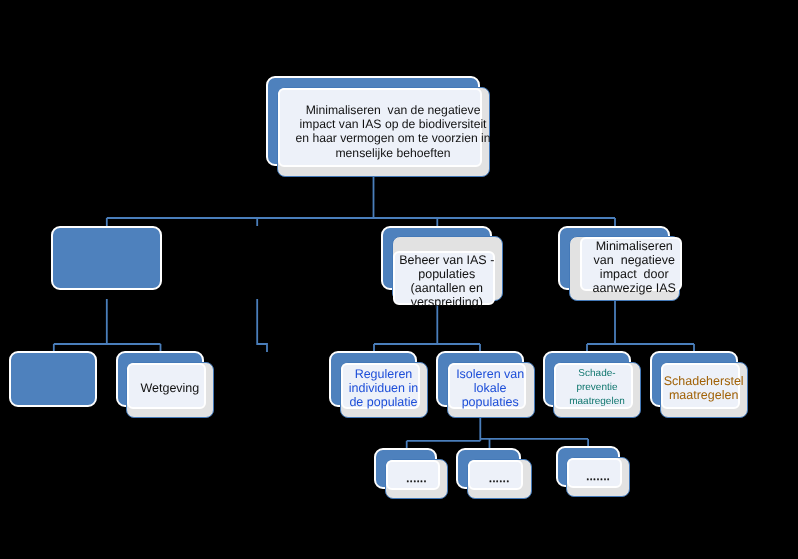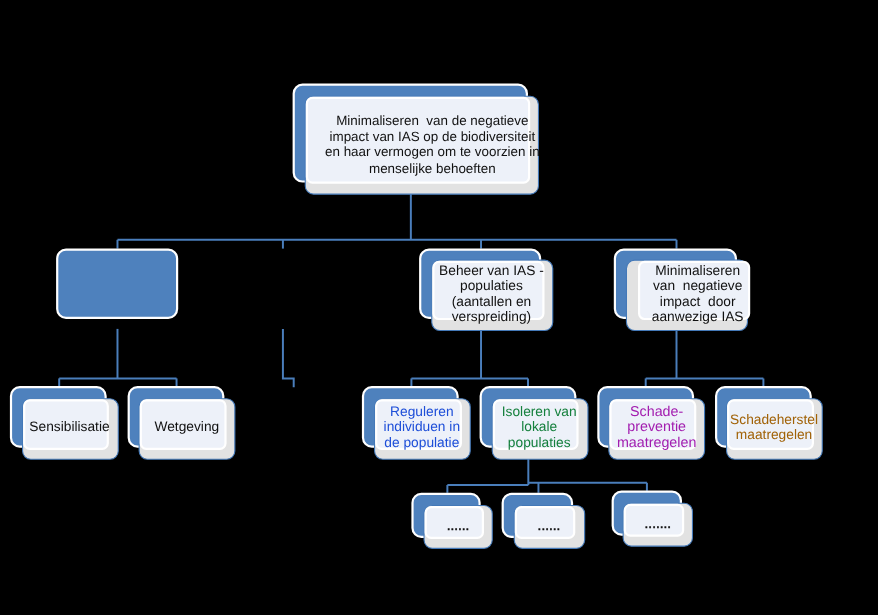--- a/index.html
+++ b/index.html
@@ -64,46 +64,41 @@
 menselijke behoeften</div>
           </div>
         </div>
       </div>
       <div class="node" style="left: 50.7px; top: 225.6px; width: 122.1px; height: 75px;">
         <div class="back" style="width: 111.4px; height: 64.3px; background: rgb(78, 129, 189); border-color: rgb(255, 255, 255);"></div>
       </div>
       <div class="node" style="left: 380.9px; top: 225.6px; width: 122.1px; height: 75px;">
         <div class="back" style="width: 111.4px; height: 64.3px; background: rgb(78, 129, 189); border-color: rgb(255, 255, 255);"></div>
         <div class="front" style="left: 10.7px; top: 10.7px; width: 111.4px; height: 64.3px; background: rgb(226, 226, 226); border-color: rgb(68, 121, 184);">
-          <div class="panel" style="left: 0px; top: 0px; width: 102.2px; height: 53.7px; background: rgb(237, 241, 249); border-color: rgb(255, 255, 255);">
+          <div class="panel" style="left: 0px; top: 14px; width: 102.2px; height: 53.7px; background: rgb(237, 241, 249); border-color: rgb(255, 255, 255);">
             <div class="label" style="font-size: 12.5px; line-height: 14.1px; color: rgb(17, 17, 17); --dy: 3px;">Beheer van IAS -
 populaties
 (aantallen en
 verspreiding)</div>
           </div>
         </div>
       </div>
       <div class="node" style="left: 558.4px; top: 225.6px; width: 122.1px; height: 75px;">
         <div class="back" style="width: 111.4px; height: 64.3px; background: rgb(78, 129, 189); border-color: rgb(255, 255, 255);"></div>
         <div class="front" style="left: 10.7px; top: 10.7px; width: 111.4px; height: 64.3px; background: rgb(226, 226, 226); border-color: rgb(68, 121, 184);">
           <div class="panel" style="left: 10px; top: 0px; width: 102.2px; height: 53.7px; background: rgb(237, 241, 249); border-color: rgb(255, 255, 255); align-items: center;">
             <div class="label" style="font-size: 12.5px; line-height: 14.1px; color: rgb(17, 17, 17); --dy: 3px;">Minimaliseren
 van  negatieve
 impact  door
 aanwezige IAS</div>
           </div>
         </div>
       </div>
       <div class="node" style="left: 9px; top: 351.2px; width: 98.7px; height: 67px;">
         <div class="back" style="width: 88px; height: 56.3px; background: rgb(78, 129, 189); border-color: rgb(255, 255, 255);"></div>
-        <div class="front" style="left: 10.7px; top: 10.7px; width: 88px; height: 56.3px; background: rgb(226, 226, 226); border-color: rgb(68, 121, 184);">
-          <div class="panel" style="left: 0px; top: 0px; width: 78.8px; height: 45.7px; background: rgb(237, 241, 249); border-color: rgb(255, 255, 255);">
-            <div class="label" style="font-size: 12.5px; line-height: 14.1px; color: rgb(17, 17, 17); --dy: 2px;">Sensibilisatie</div>
-          </div>
-        </div>
       </div>
       <div class="node" style="left: 115.7px; top: 351.2px; width: 120px; height: 67px;">
         <div class="back" style="width: 88px; height: 56.3px; background: rgb(78, 129, 189); border-color: rgb(255, 255, 255);"></div>
         <div class="front" style="left: 10.7px; top: 10.7px; width: 88px; height: 56.3px; background: rgb(226, 226, 226); border-color: rgb(68, 121, 184);">
           <div class="panel" style="left: 0px; top: 0px; width: 78.8px; height: 45.7px; background: rgb(237, 241, 249); border-color: rgb(255, 255, 255);">
             <div class="label" style="font-size: 12.5px; line-height: 14.1px; color: rgb(17, 17, 17); --dy: 2px;">Wetgeving</div>
           </div>
         </div>
       </div>
       <div class="node" style="left: 329.3px; top: 351.2px; width: 98.7px; height: 67px;">
@@ -113,31 +108,31 @@
             <div class="label" style="font-size: 12.5px; line-height: 14.1px; color: #1d4ed8; --dy: 2px;">Reguleren
 individuen in
 de populatie</div>
           </div>
         </div>
       </div>
       <div class="node" style="left: 436px; top: 351.2px; width: 98.7px; height: 67px;">
         <div class="back" style="width: 88px; height: 56.3px; background: rgb(78, 129, 189); border-color: rgb(255, 255, 255);"></div>
         <div class="front" style="left: 10.7px; top: 10.7px; width: 88px; height: 56.3px; background: rgb(226, 226, 226); border-color: rgb(68, 121, 184);">
           <div class="panel" style="left: 0px; top: 0px; width: 78.8px; height: 45.7px; background: rgb(237, 241, 249); border-color: rgb(255, 255, 255);">
-            <div class="label" style="font-size: 12.5px; line-height: 14.1px; color: #15803d; --dy: 2px;">Isoleren van
+            <div class="label" style="font-size: 12.5px; line-height: 14.1px; color: #1d4ed8; --dy: 2px;">Isoleren van
 lokale
 populaties</div>
           </div>
         </div>
       </div>
       <div class="node" style="left: 542.8px; top: 351.2px; width: 98.7px; height: 67px;">
         <div class="back" style="width: 88px; height: 56.3px; background: rgb(78, 129, 189); border-color: rgb(255, 255, 255);"></div>
         <div class="front" style="left: 10.7px; top: 10.7px; width: 88px; height: 56.3px; background: rgb(226, 226, 226); border-color: rgb(68, 121, 184);">
           <div class="panel" style="left: 0px; top: 0px; width: 78.8px; height: 45.7px; background: rgb(237, 241, 249); border-color: rgb(255, 255, 255);">
-            <div class="label" style="font-size: 13px; line-height: 14.1px; color: #a21caf; --dy: 2px;">Schade-
+            <div class="label" style="font-size: 10px; line-height: 14.1px; color: #0f766e; --dy: 2px;">Schade-
 preventie
 maatregelen</div>
           </div>
         </div>
       </div>
       <div class="node" style="left: 649.5px; top: 351.2px; width: 98.7px; height: 67px;">
         <div class="back" style="width: 88px; height: 56.3px; background: rgb(78, 129, 189); border-color: rgb(255, 255, 255);"></div>
         <div class="front" style="left: 10.7px; top: 10.7px; width: 88px; height: 56.3px; background: rgb(226, 226, 226); border-color: rgb(68, 121, 184);">
           <div class="panel" style="left: 0px; top: 0px; width: 78.8px; height: 45.7px; background: rgb(237, 241, 249); border-color: rgb(255, 255, 255);">
             <div class="label" style="font-size: 12.5px; line-height: 14.1px; color: #a16207; --dy: 2px;">Schadeherstel

